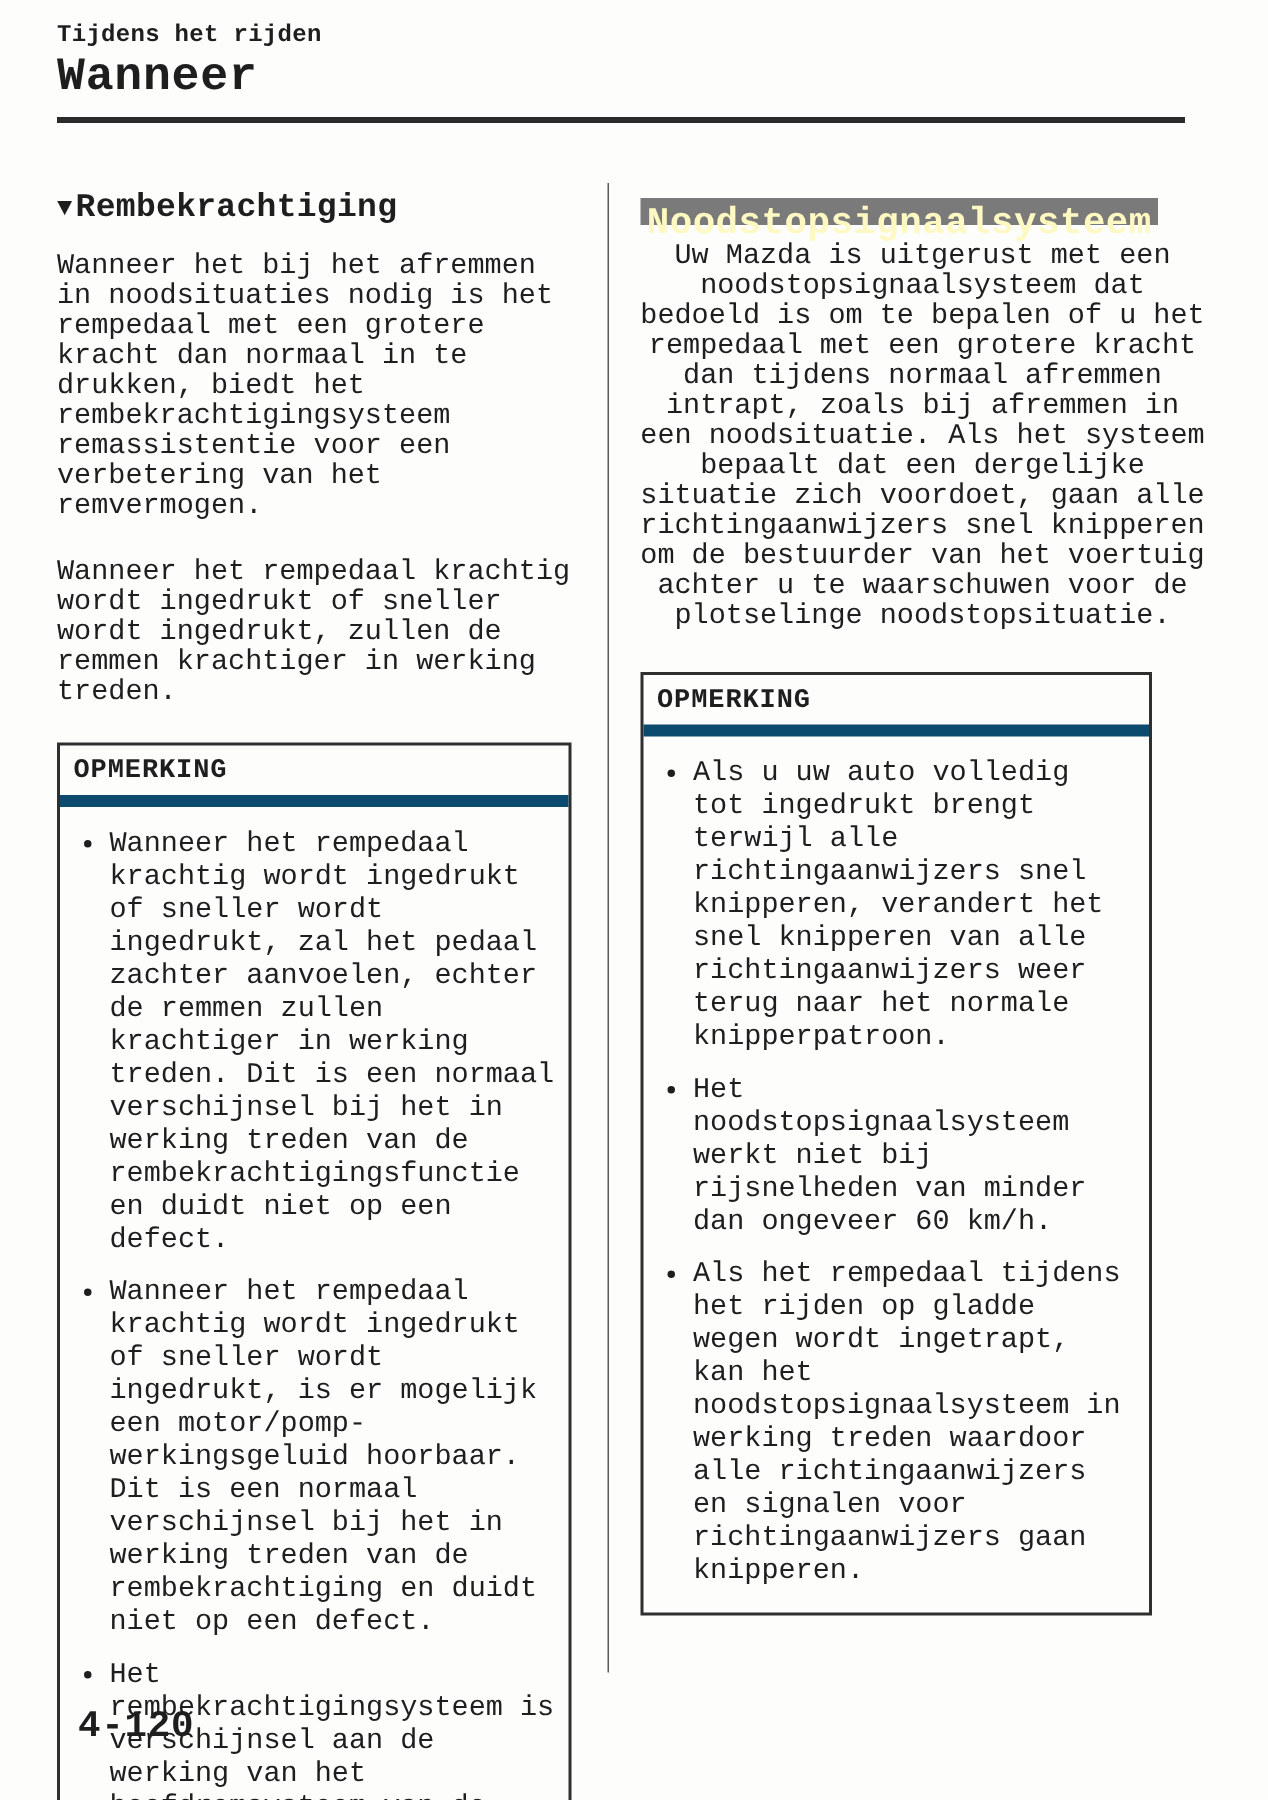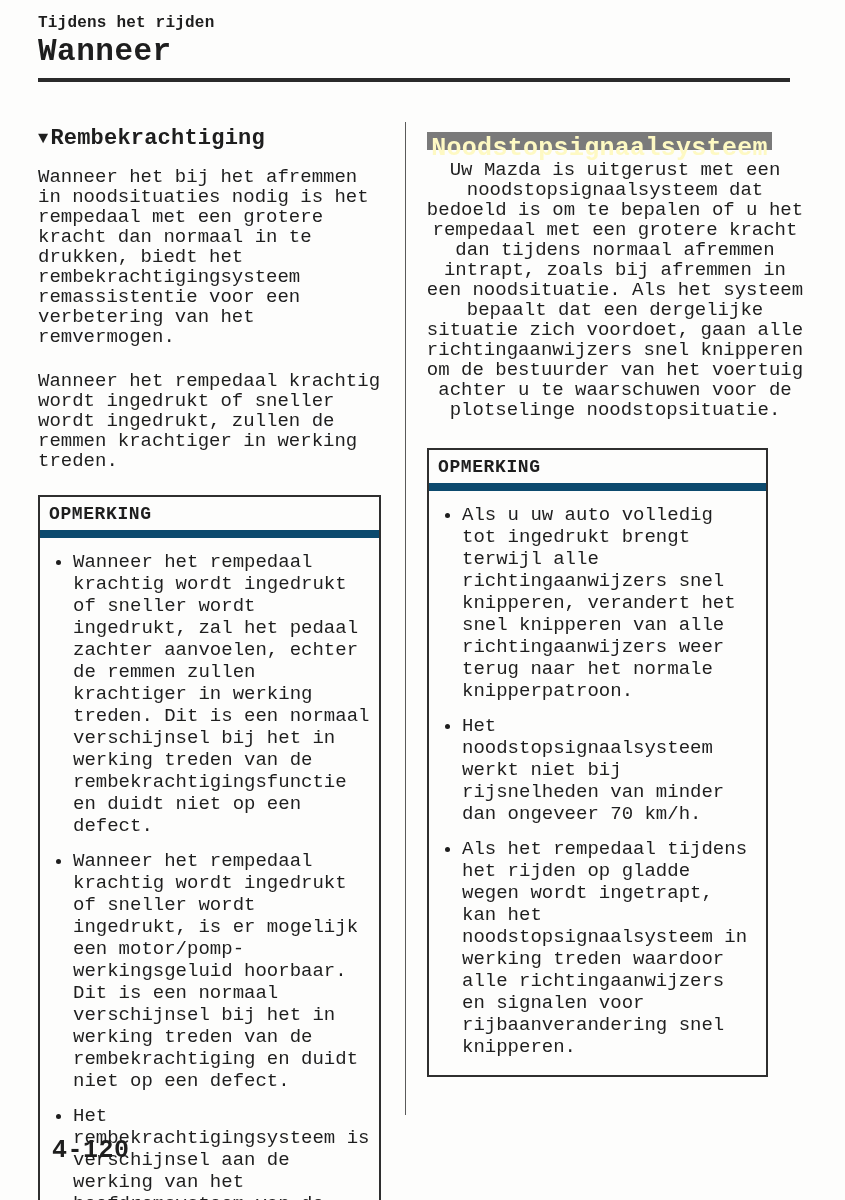--- a/index.html
+++ b/index.html
@@ -156,22 +156,22 @@
 
     <div class="col-right">
       <div class="banner">Noodstopsignaalsysteem</div>
       <p class="body-par tight">Uw Mazda is uitgerust met een noodstopsignaalsysteem dat bedoeld is om te bepalen of u het rempedaal met een grotere kracht dan tijdens normaal afremmen intrapt, zoals bij afremmen in een noodsituatie. Als het systeem bepaalt dat een dergelijke situatie zich voordoet, gaan alle richtingaanwijzers snel knipperen om de bestuurder van het voertuig achter u te waarschuwen voor de plotselinge noodstopsituatie.</p>
 
       <div class="note-box right-note">
         <div class="note-title">OPMERKING</div>
         <div class="note-body">
           <ul>
             <li>Als u uw auto volledig tot ingedrukt brengt terwijl alle richtingaanwijzers snel knipperen, verandert het snel knipperen van alle richtingaanwijzers weer terug naar het normale knipperpatroon.</li>
-            <li>Het noodstopsignaalsysteem werkt niet bij rijsnelheden van minder dan ongeveer 70 km/h.</li>
-            <li>Als het rempedaal tijdens het rijden op gladde wegen wordt ingetrapt, kan het noodstopsignaalsysteem in werking treden waardoor alle richtingaanwijzers en signalen voor rijbaanverandering snel knipperen.</li>
+            <li>Het noodstopsignaalsysteem werkt niet bij rijsnelheden van minder dan ongeveer 60 km/h.</li>
+            <li>Als het rempedaal tijdens het rijden op gladde wegen wordt ingetrapt, kan het noodstopsignaalsysteem in werking treden waardoor alle richtingaanwijzers en signalen voor richtingaanwijzers gaan knipperen.</li>
           </ul>
         </div>
       </div>
     </div>
 
   </div>
 
   <div class="page-number">4-120</div>
 </div>
 

